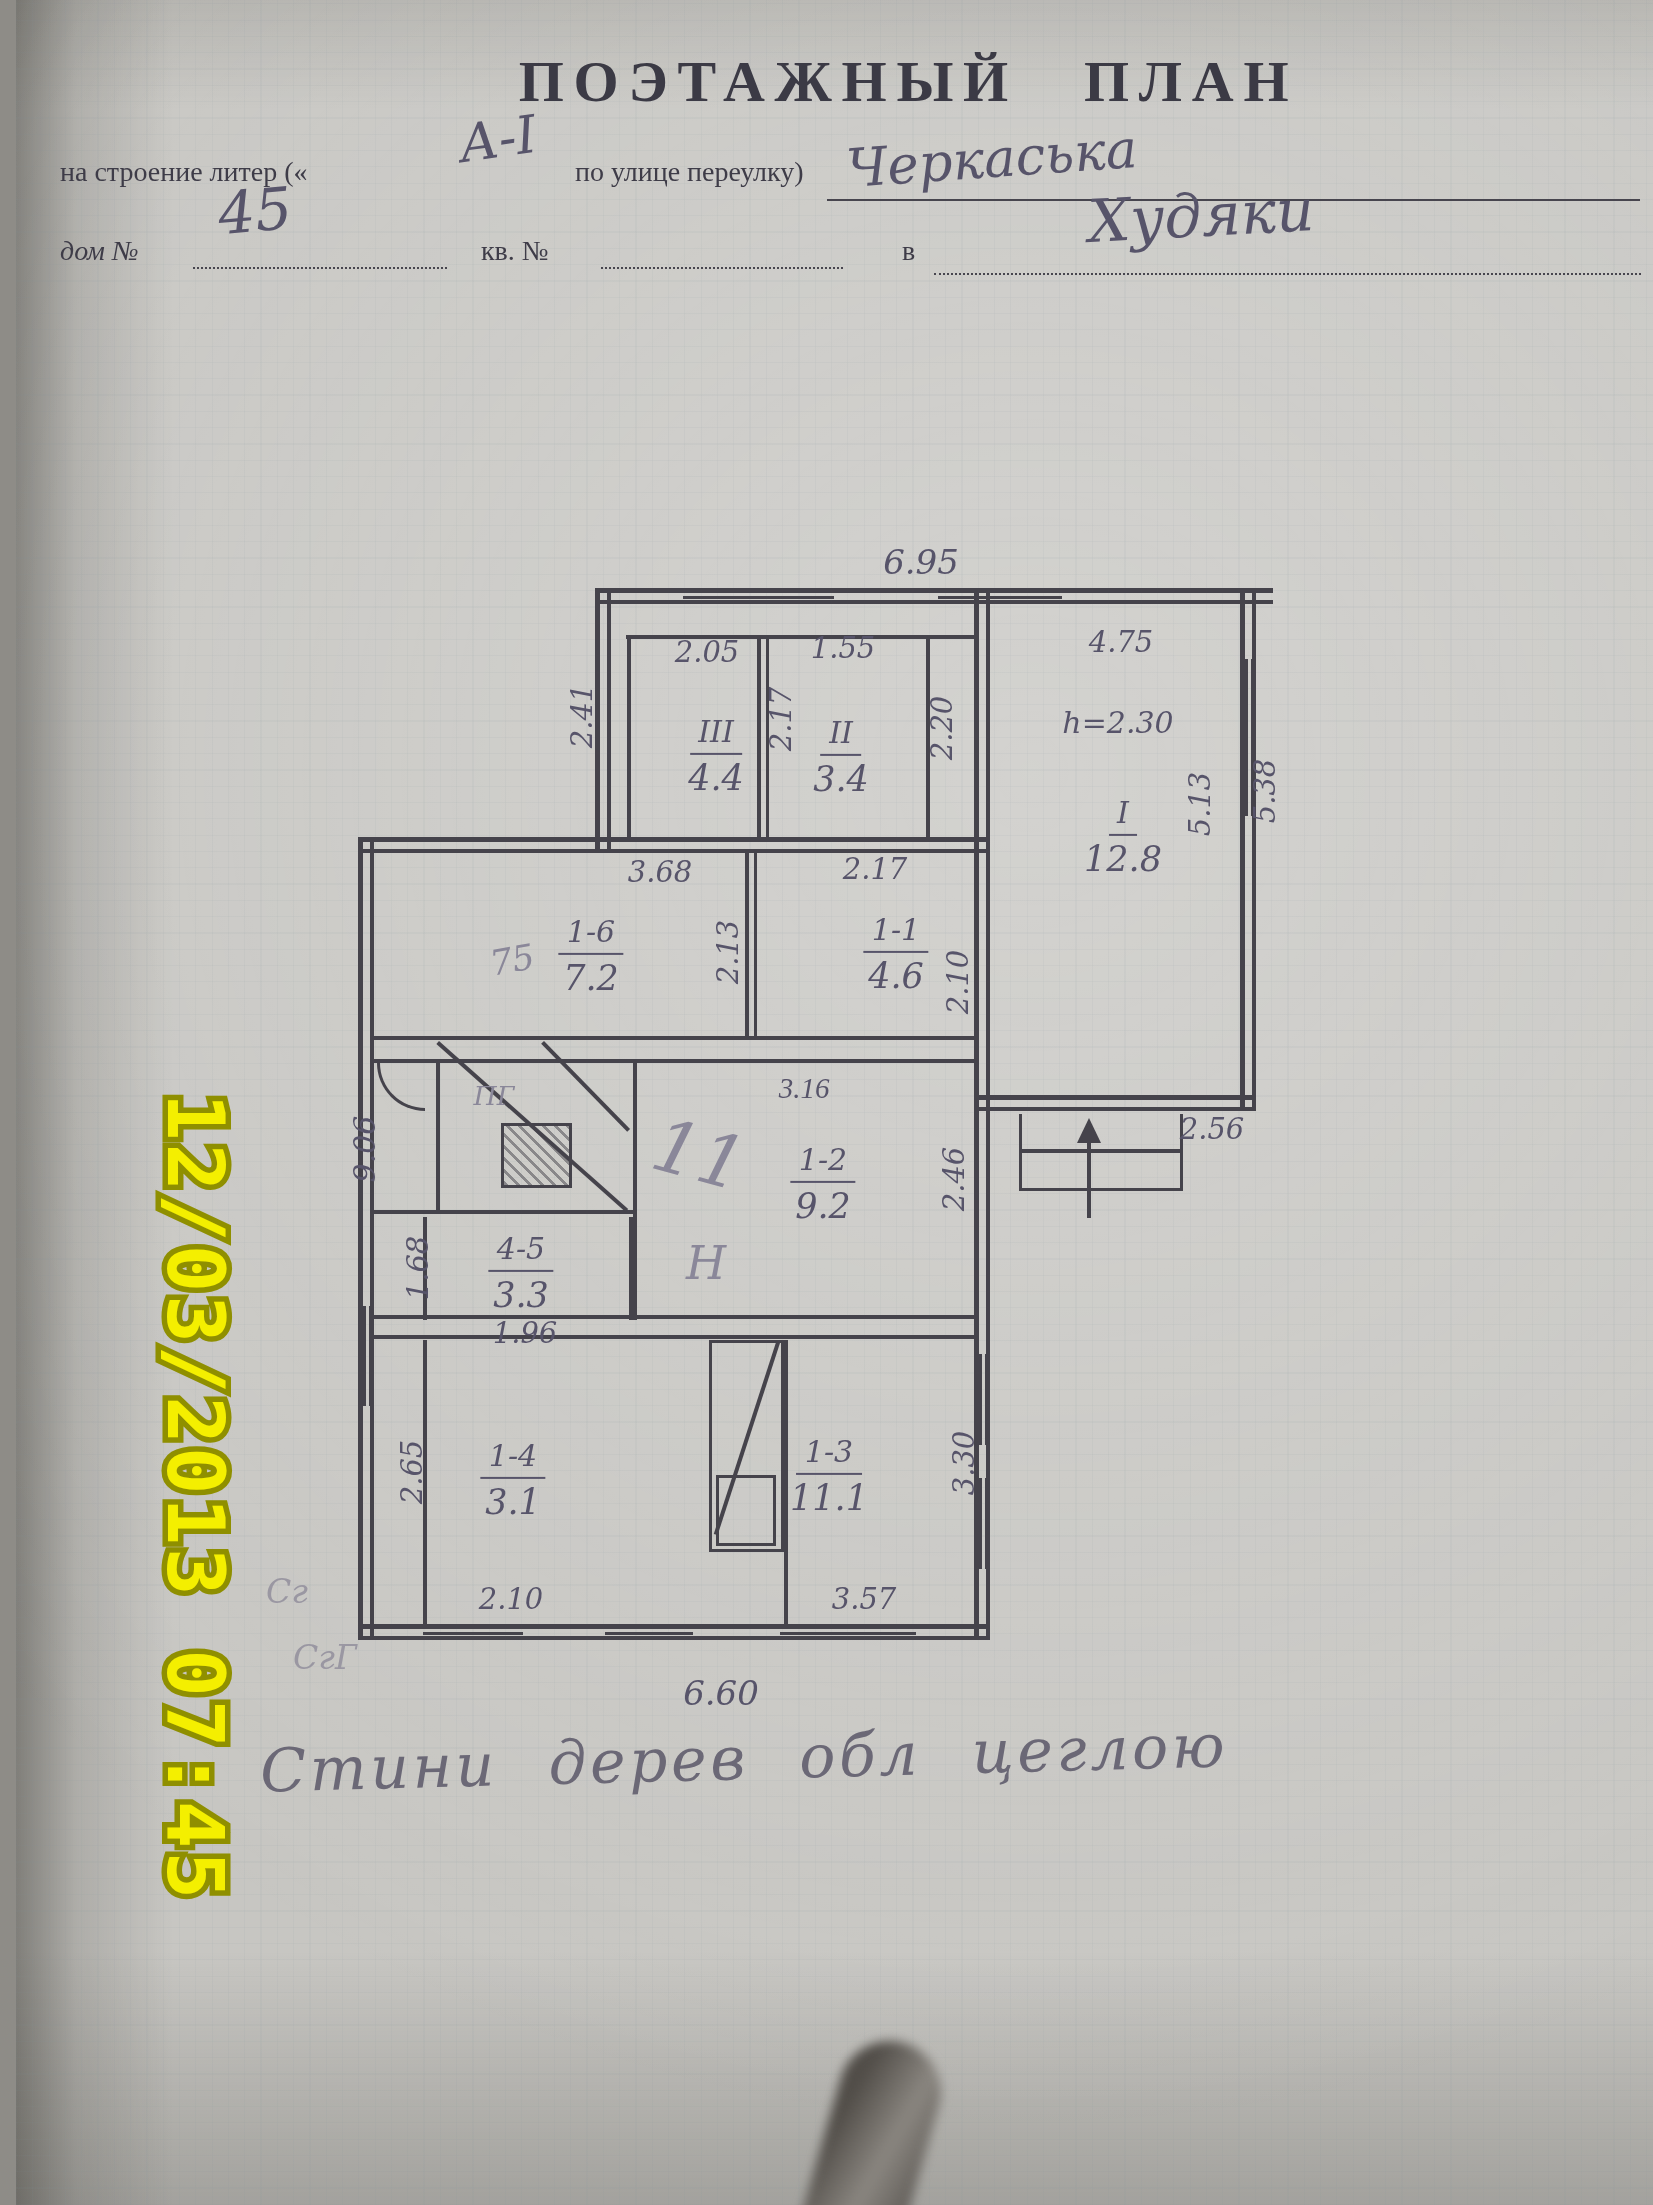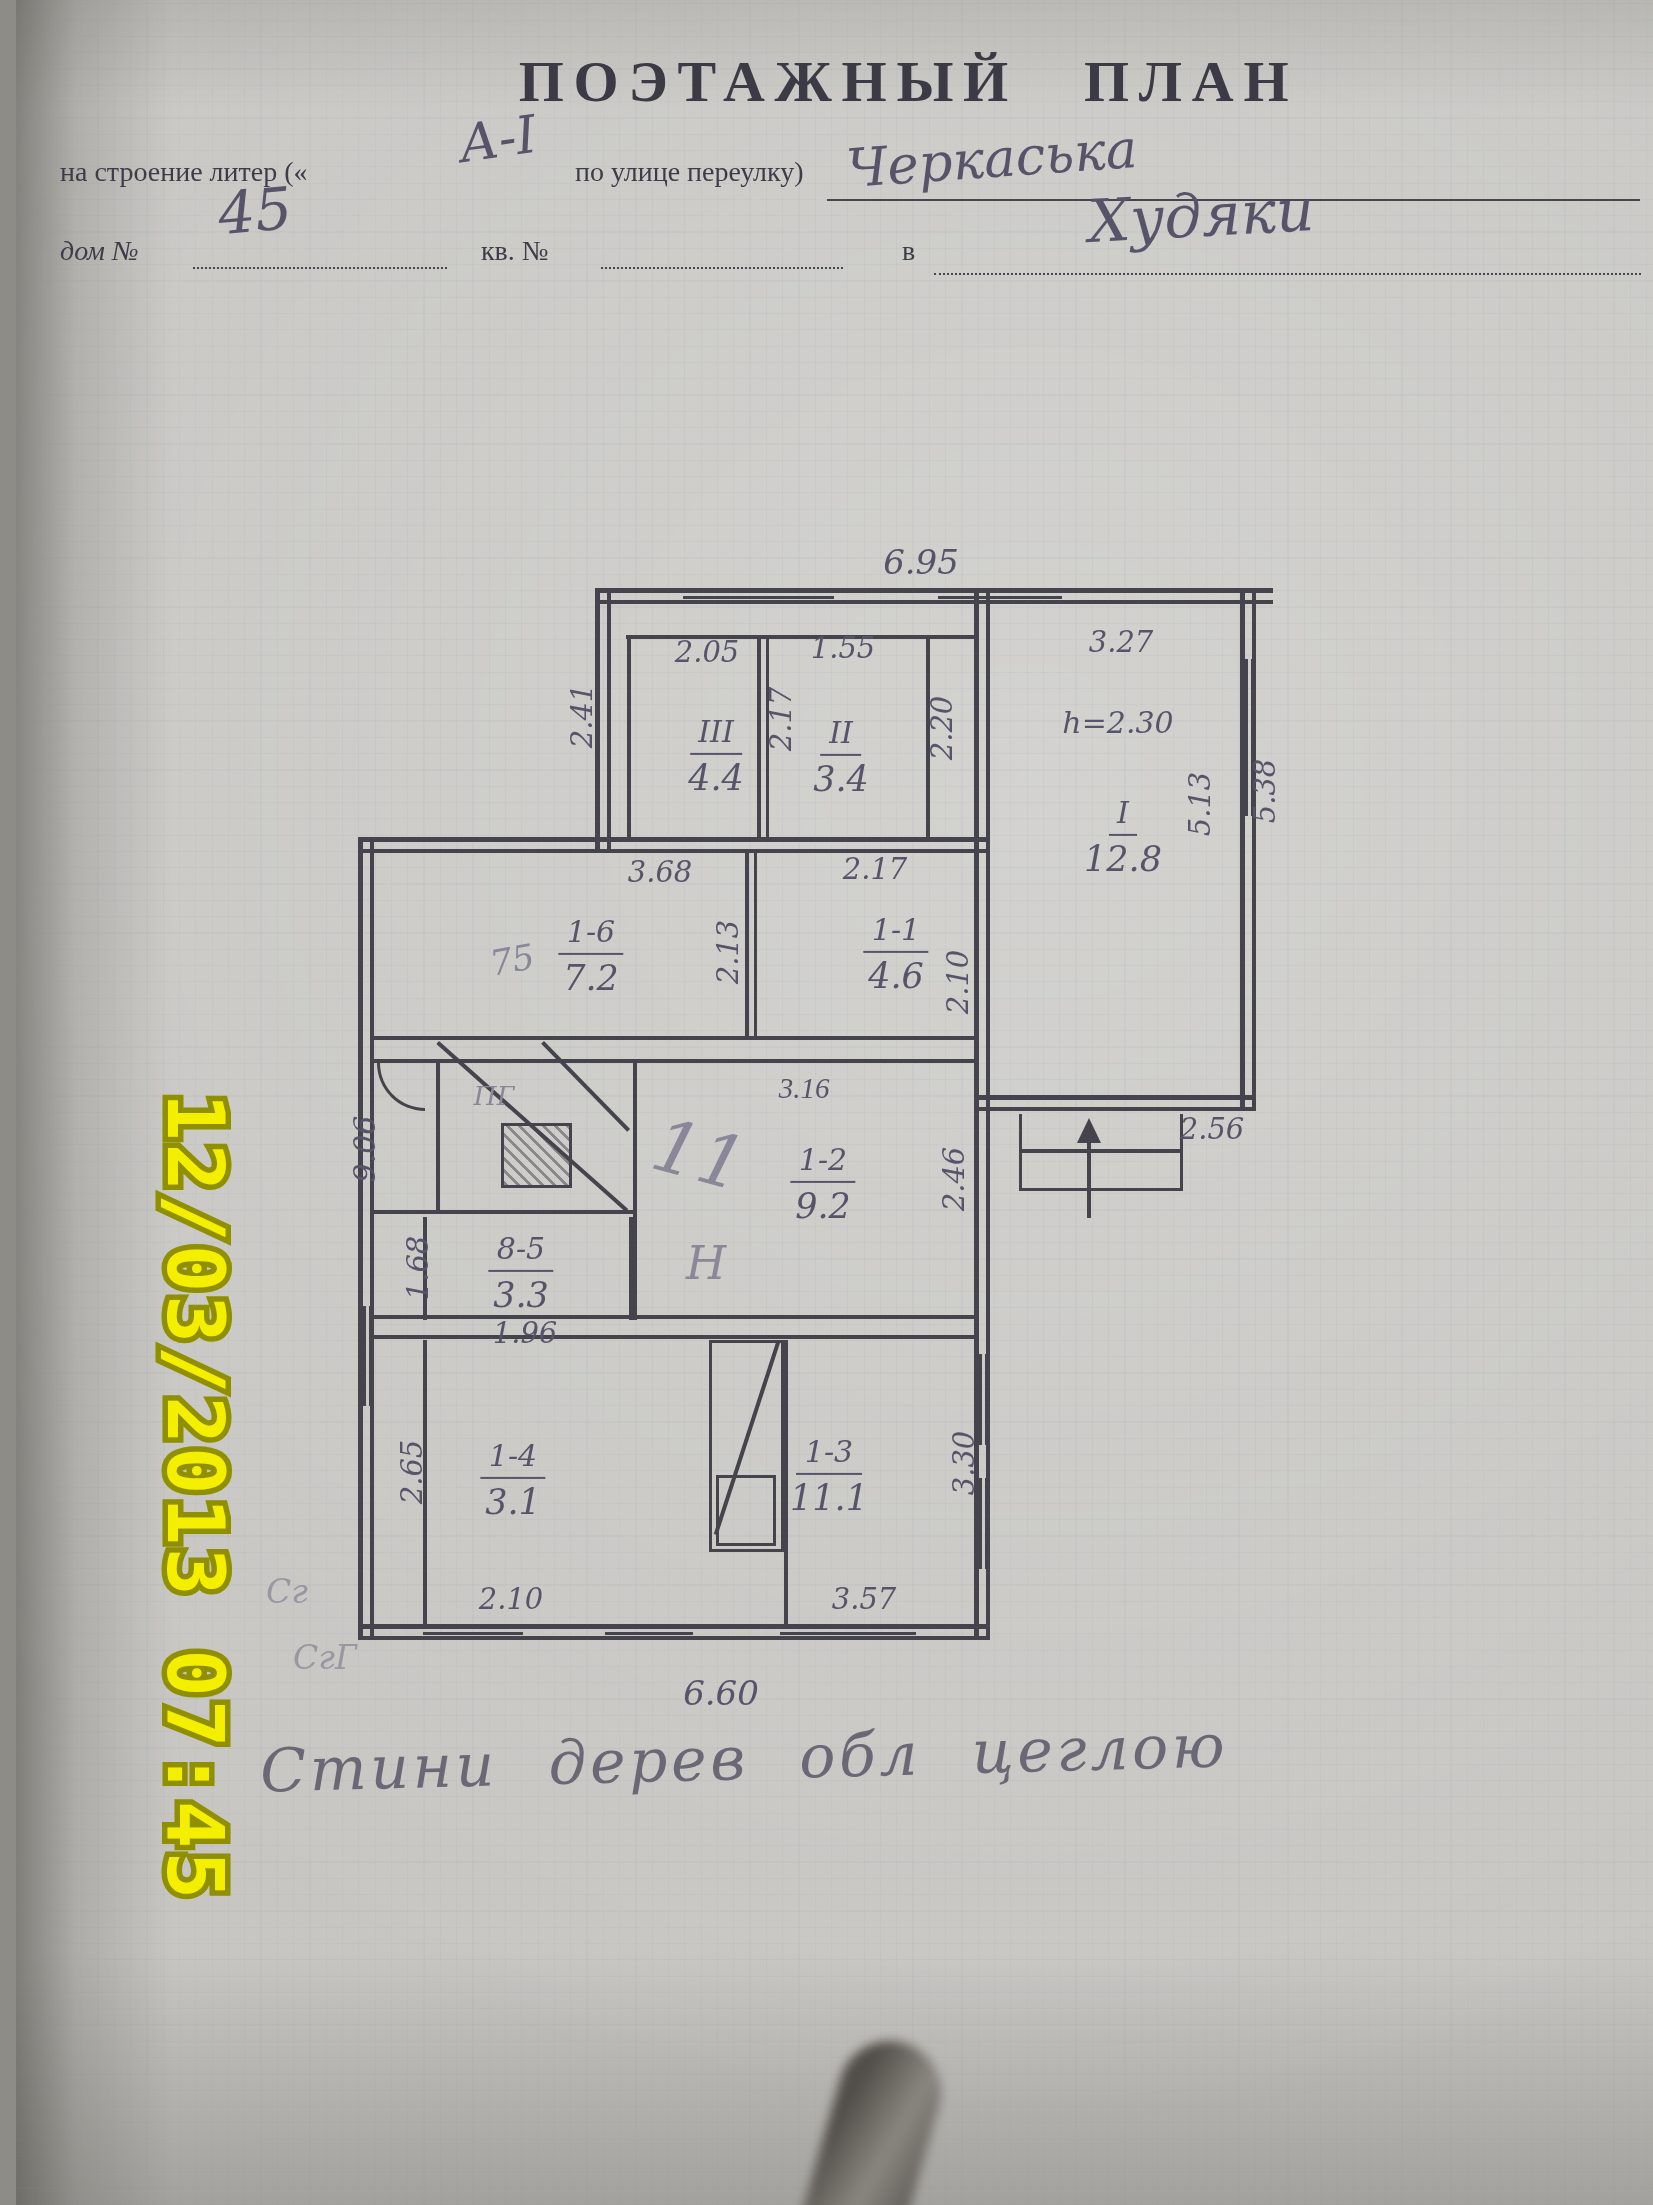--- a/index.html
+++ b/index.html
@@ -133,21 +133,21 @@
 <div class="winH" style="left:605px;top:1624px;width:88px;"></div>
 <div class="winH" style="left:780px;top:1624px;width:136px;"></div>
 <div class="winV" style="left:974px;top:1354px;height:91px;"></div>
 <div class="winV" style="left:974px;top:1478px;height:91px;"></div>
 <div class="winV" style="left:358px;top:1306px;height:100px;"></div>
 <div class="winV" style="left:1240px;top:659px;height:157px;"></div>
 
 <div class="hand dim big" style="left:921px;top:562px;">6.95</div>
 <div class="hand dim" style="left:707px;top:652px;">2.05</div>
 <div class="hand dim" style="left:843px;top:648px;">1.55</div>
-<div class="hand dim" style="left:1121px;top:642px;">3.27</div>
+<div class="hand dim" style="left:1121px;top:642px;">4.75</div>
 <div class="hand dim" style="left:1118px;top:722px;font-size:30px;">h=2.30</div>
 <div class="hand dimv" style="left:582px;top:716px;">2.41</div>
 <div class="hand dimv" style="left:781px;top:719px;">2.17</div>
 <div class="hand dimv" style="left:942px;top:728px;">2.20</div>
 <div class="hand dimv" style="left:1200px;top:804px;">5.13</div>
 <div class="hand dimv" style="left:1265px;top:791px;">5.38</div>
 <div class="hand dim" style="left:1212px;top:1129px;">2.56</div>
 <div class="hand dim" style="left:660px;top:872px;">3.68</div>
 <div class="hand dimv" style="left:728px;top:952px;">2.13</div>
 <div class="hand dim" style="left:875px;top:869px;">2.17</div>
@@ -181,21 +181,21 @@
 </div>
 <div class="rlabel" style="left:896px;top:954px;">
   <span class="num">1-1</span>
   <span class="area">4.6</span>
 </div>
 <div class="rlabel" style="left:815px;top:1184px;margin-left:8px;">
   <span class="num">1-2</span>
   <span class="area">9.2</span>
 </div>
 <div class="rlabel" style="left:521px;top:1273px;">
-  <span class="num">8-5</span>
+  <span class="num">4-5</span>
   <span class="area">3.3</span>
 </div>
 <div class="rlabel" style="left:513px;top:1480px;">
   <span class="num">1-4</span>
   <span class="area">3.1</span>
 </div>
 <div class="rlabel" style="left:829px;top:1476px;">
   <span class="num">1-3</span>
   <span class="area">11.1</span>
 </div>

